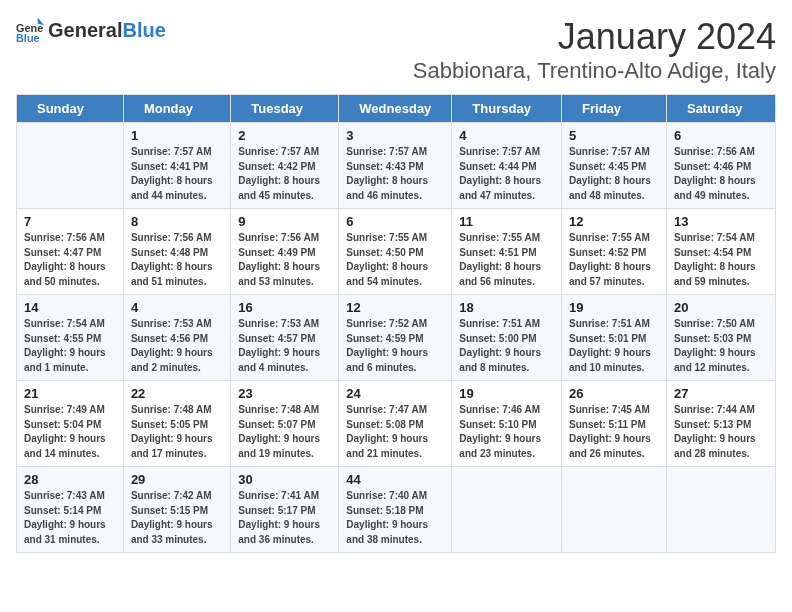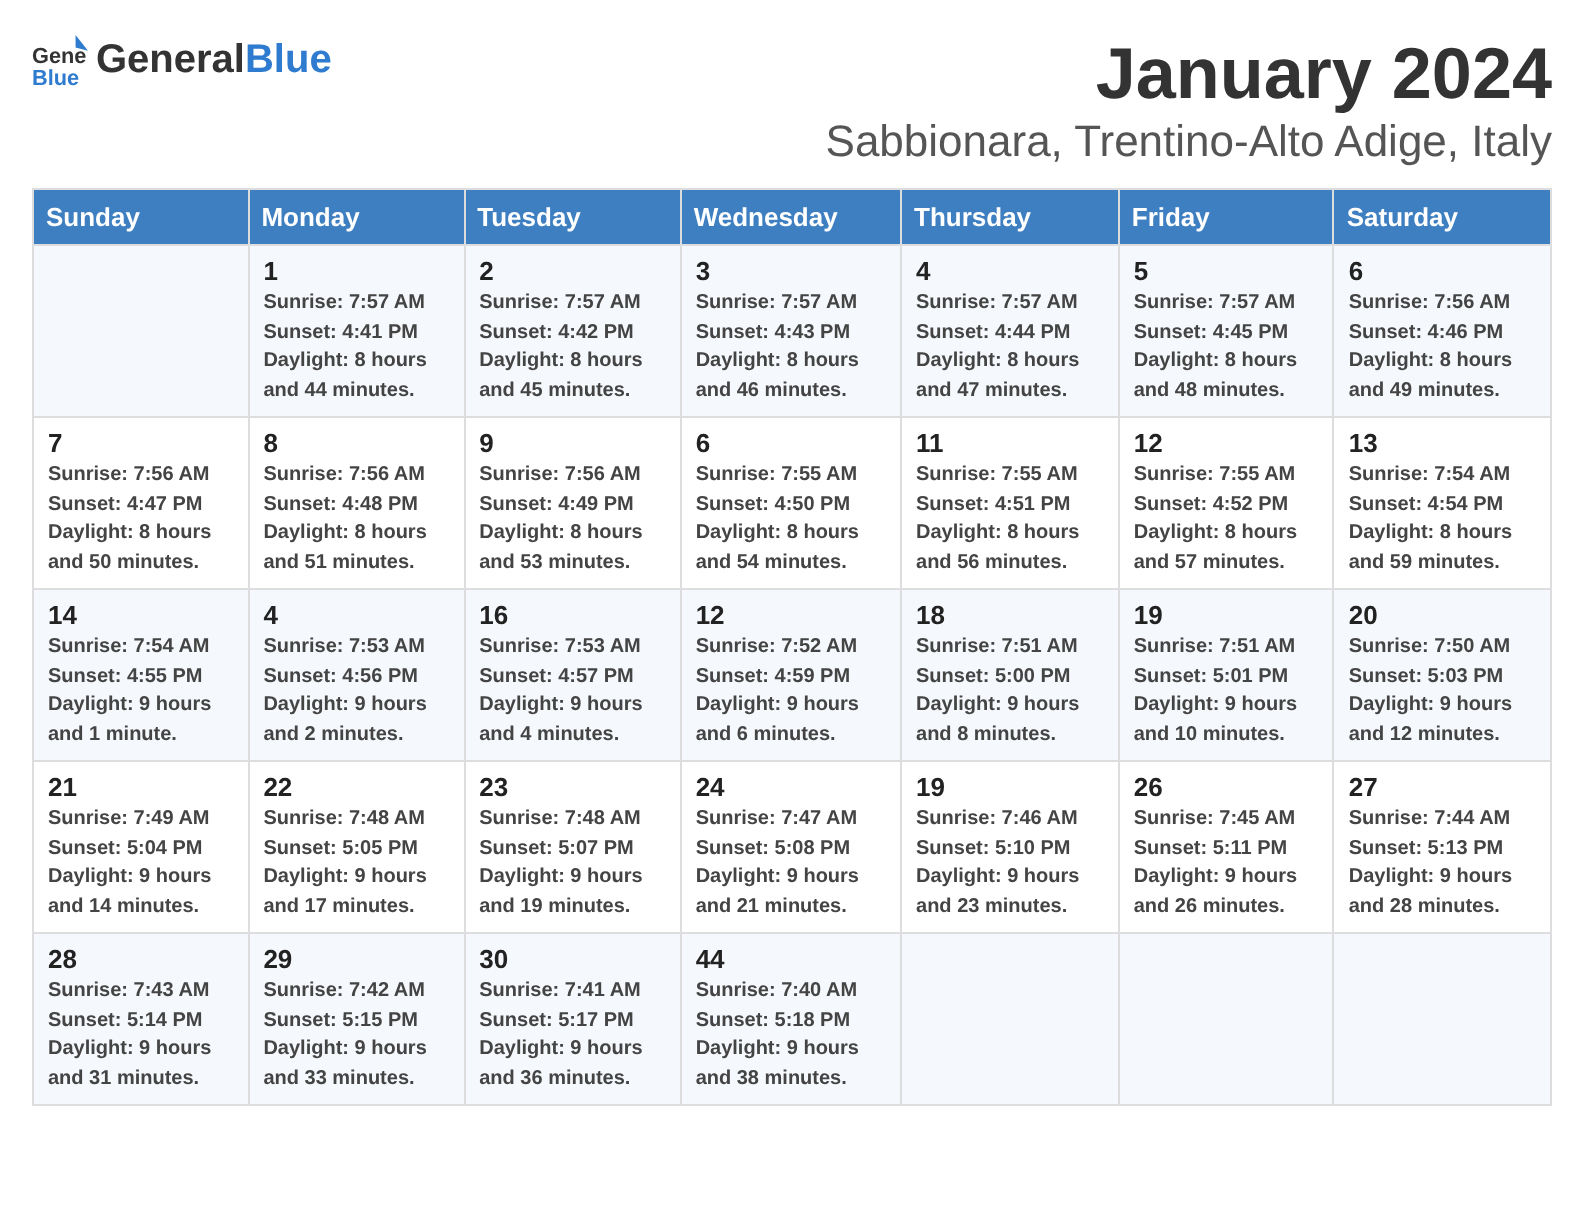--- a/index.html
+++ b/index.html
@@ -23,38 +23,38 @@
     }
     .logo-icon {
       width: 28px;
       height: 28px;
     }
     .title-section {
       text-align: right;
     }
     .month-title {
       font-size: 36px;
-      font-weight: bold;
+      font-weight: normal;
       color: #333;
       text-align: right;
     }
     .location-title {
       font-size: 22px;
       color: #555;
     }
     .calendar-table {
       width: 100%;
       border-collapse: collapse;
       font-size: 10.5px;
     }
     .calendar-table thead tr th {
       background-color: #3d7fc1;
       color: #fff;
       text-align: left;
-      padding: 6px 6px;
+      padding: 6px 20px;
       font-size: 13px;
       font-weight: bold;
       border: 1px solid #ddd;
     }
     .calendar-table tbody tr td {
       vertical-align: top;
       border: 1px solid #ddd;
       padding: 5px 7px;
       width: 113px;
       min-height: 80px;

